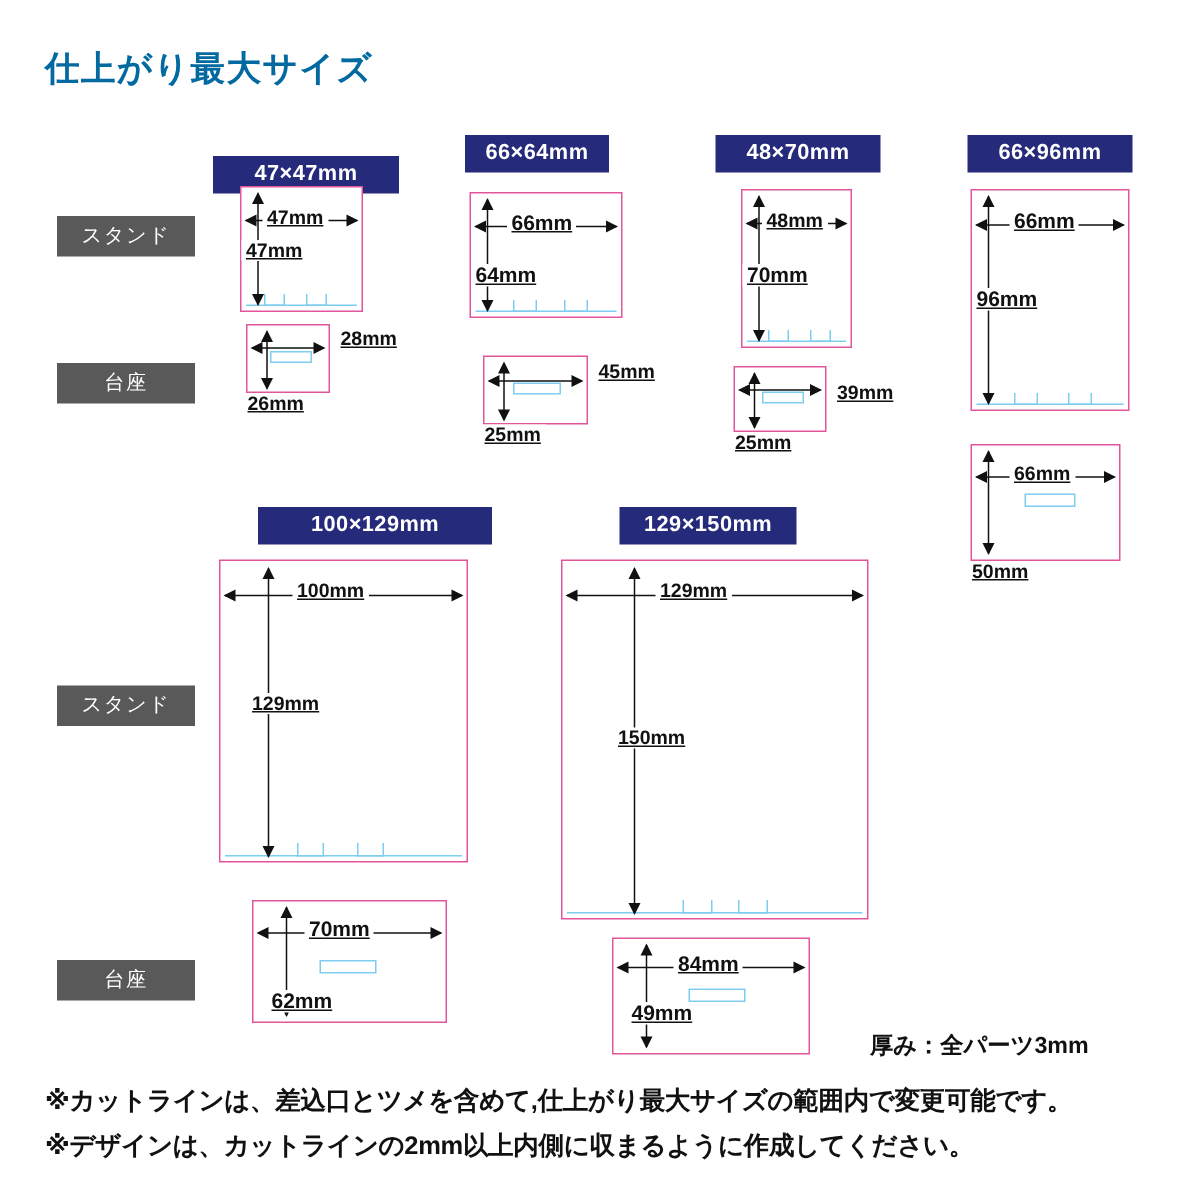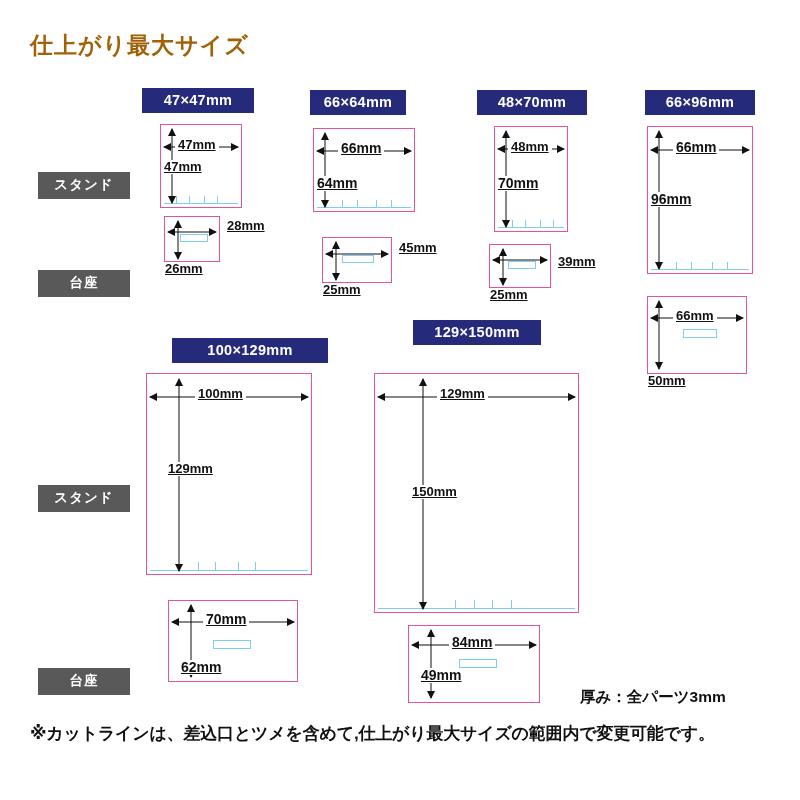--- a/index.html
+++ b/index.html
@@ -11,48 +11,47 @@
     position:relative;
     overflow:hidden;
     -webkit-font-smoothing:antialiased;
   }
   .page{position:absolute;left:0;top:0;width:800px;height:800px;}
 
   
   .title{
     position:absolute;left:30px;top:30px;
     font-size:23px;font-weight:bold;
-    color:#a16207;
+    color:#0369a1;
     letter-spacing:1px;
     white-space:nowrap;
   }
 
   
   .size-badge{
     position:absolute;
     background:#262a7a;
     color:#ffffff;
     font-size:14.5px;font-weight:bold;
     text-align:center;
     padding:4px 0 5px 0;
     letter-spacing:.3px;
     white-space:nowrap;
     box-sizing:border-box;
   }
   .row-badge{
     position:absolute;
     background:#595959;
     color:#ffffff;
-    font-size:13.5px;font-weight:bold;
+    font-size:13.5px;font-weight:normal;
     text-align:center;
     padding:4px 0 5px 0;
     letter-spacing:1px;
     white-space:nowrap;
     box-sizing:border-box;
-    margin-top:28px;
   }
 
   
   .shape{
     position:absolute;
     border:1.6px solid #e2559b;
     box-sizing:border-box;
     background:#ffffff;
   }
 
@@ -120,21 +119,21 @@
 <div class="page">
 
   <div class="title">仕上がり最大サイズ</div>
 
   <div class="row-badge" style="left:38px;top:144px;width:92px;">スタンド</div>
   <div class="row-badge" style="left:38px;top:242px;width:92px;">台座</div>
 
   <div class="row-badge" style="left:38px;top:457px;width:92px;">スタンド</div>
   <div class="row-badge" style="left:38px;top:640px;width:92px;">台座</div>
 
-  <div class="size-badge" style="left:142px;top:88px;width:112px;">47×47mm</div>
+  <div class="size-badge" style="left:142px;top:104px;width:124px;">47×47mm</div>
 
   <div class="shape" style="left:160px;top:124px;width:82px;height:84px;"></div>
   <div class="tabline" style="left:164px;top:203px;width:74px;"></div>
   <div class="tab" style="left:176px;top:196px;width:14px;height:8px;"></div>
   <div class="tab" style="left:204px;top:196px;width:14px;height:8px;"></div>
 
   <div class="arrow-h" style="left:164px;top:142px;width:74px;height:10px;">
     <div class="bar"></div>
       <div class="hd l"></div>
       <div class="hd r"></div>
@@ -292,21 +291,21 @@
       <div class="hd r"></div>
   </div>
   <div class="dim" style="left:203px;top:612px;">70mm</div>
   <div class="arrow-v" style="left:186px;top:605px;width:10px;height:72px;">
     <div class="bar"></div>
       <div class="hd t"></div>
       <div class="hd b"></div>
   </div>
   <div class="dim" style="left:178px;top:660px;">62mm</div>
 
-  <div class="size-badge" style="left:413px;top:320px;width:128px;">129×150mm</div>
+  <div class="size-badge" style="left:413px;top:338px;width:118px;">129×150mm</div>
 
   <div class="shape" style="left:374px;top:373px;width:205px;height:240px;"></div>
   <div class="tabline" style="left:378px;top:608px;width:197px;"></div>
   <div class="tab" style="left:455px;top:600px;width:20px;height:9px;"></div>
   <div class="tab" style="left:492px;top:600px;width:20px;height:9px;"></div>
   <div class="arrow-h" style="left:378px;top:392px;width:197px;height:10px;">
     <div class="bar"></div>
       <div class="hd l"></div>
       <div class="hd r"></div>
   </div>
@@ -329,14 +328,15 @@
   <div class="arrow-v" style="left:426px;top:630px;width:10px;height:68px;">
     <div class="bar"></div>
       <div class="hd t"></div>
       <div class="hd b"></div>
   </div>
   <div class="dim" style="left:418px;top:668px;">49mm</div>
 
   <div class="thickness" style="left:580px;top:687px;">厚み：全パーツ3mm</div>
 
   <div class="note" style="left:30px;top:722px;">※カットラインは、差込口とツメを含めて,仕上がり最大サイズの範囲内で変更可能です。</div>
+  <div class="note" style="left:30px;top:752px;">※デザインは、カットラインの2mm以上内側に収まるように作成してください。</div>
 
 </div>
 
 </body></html>

